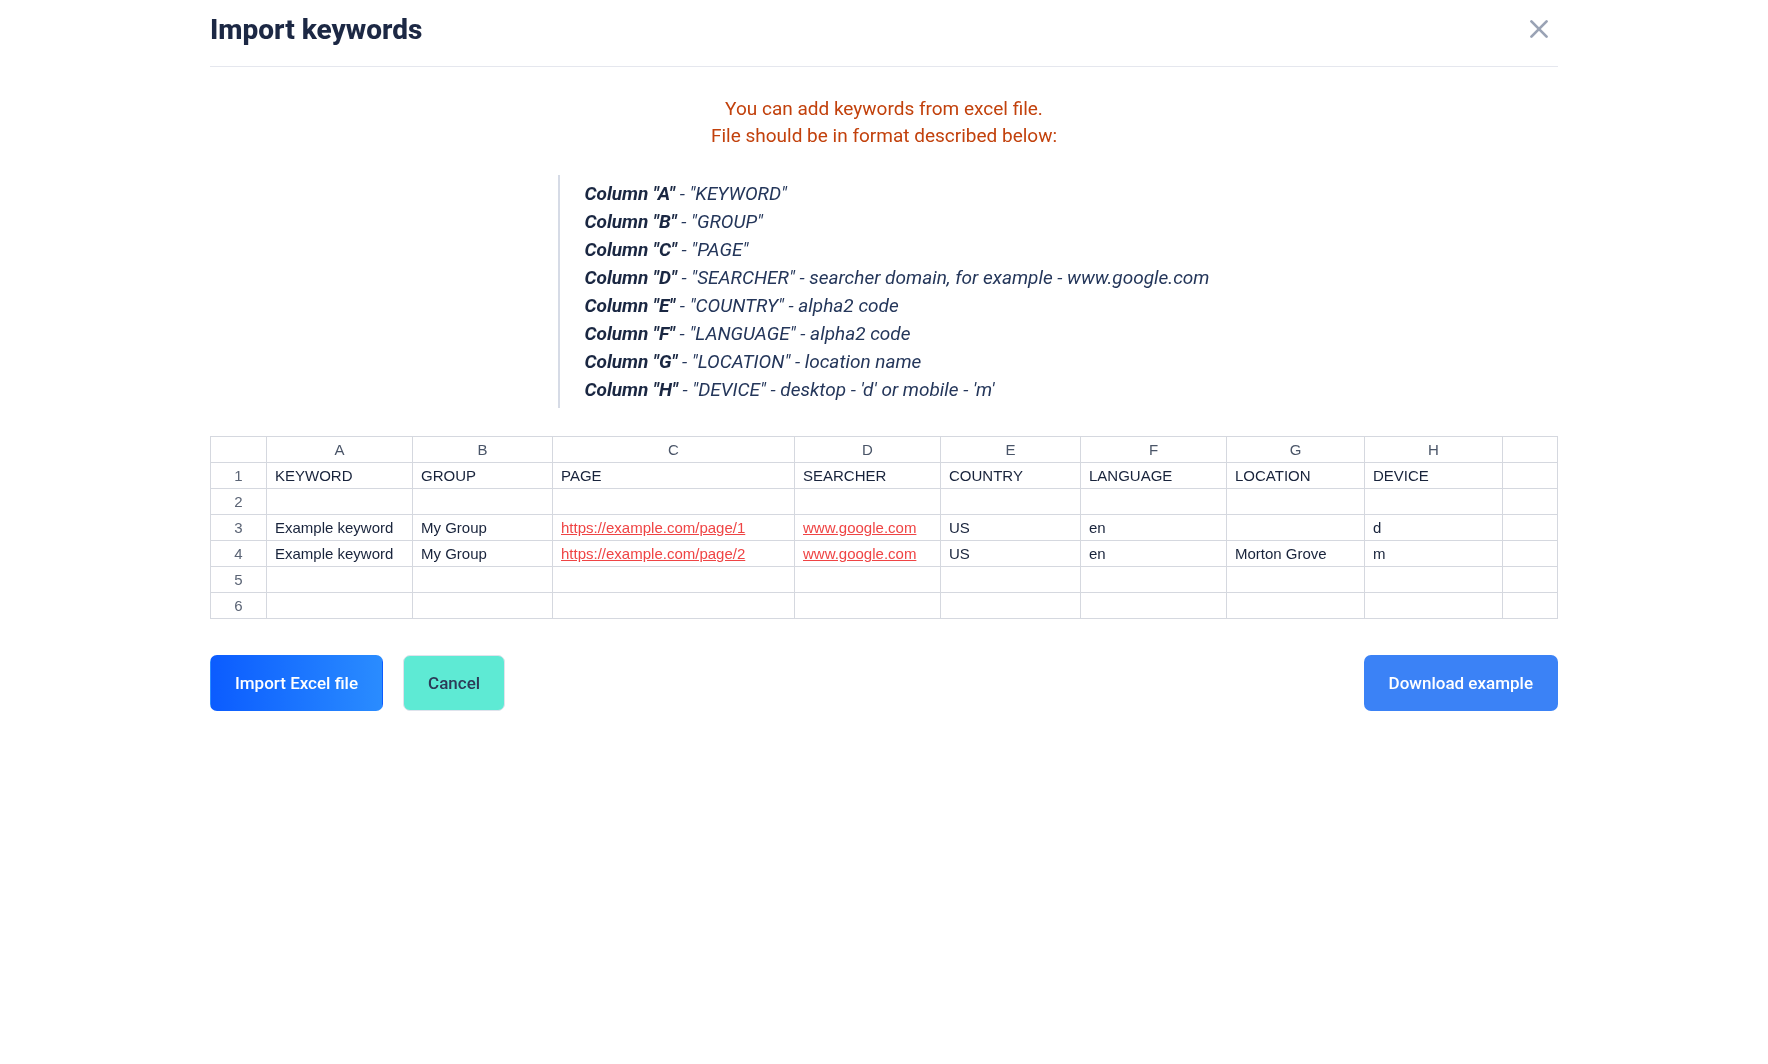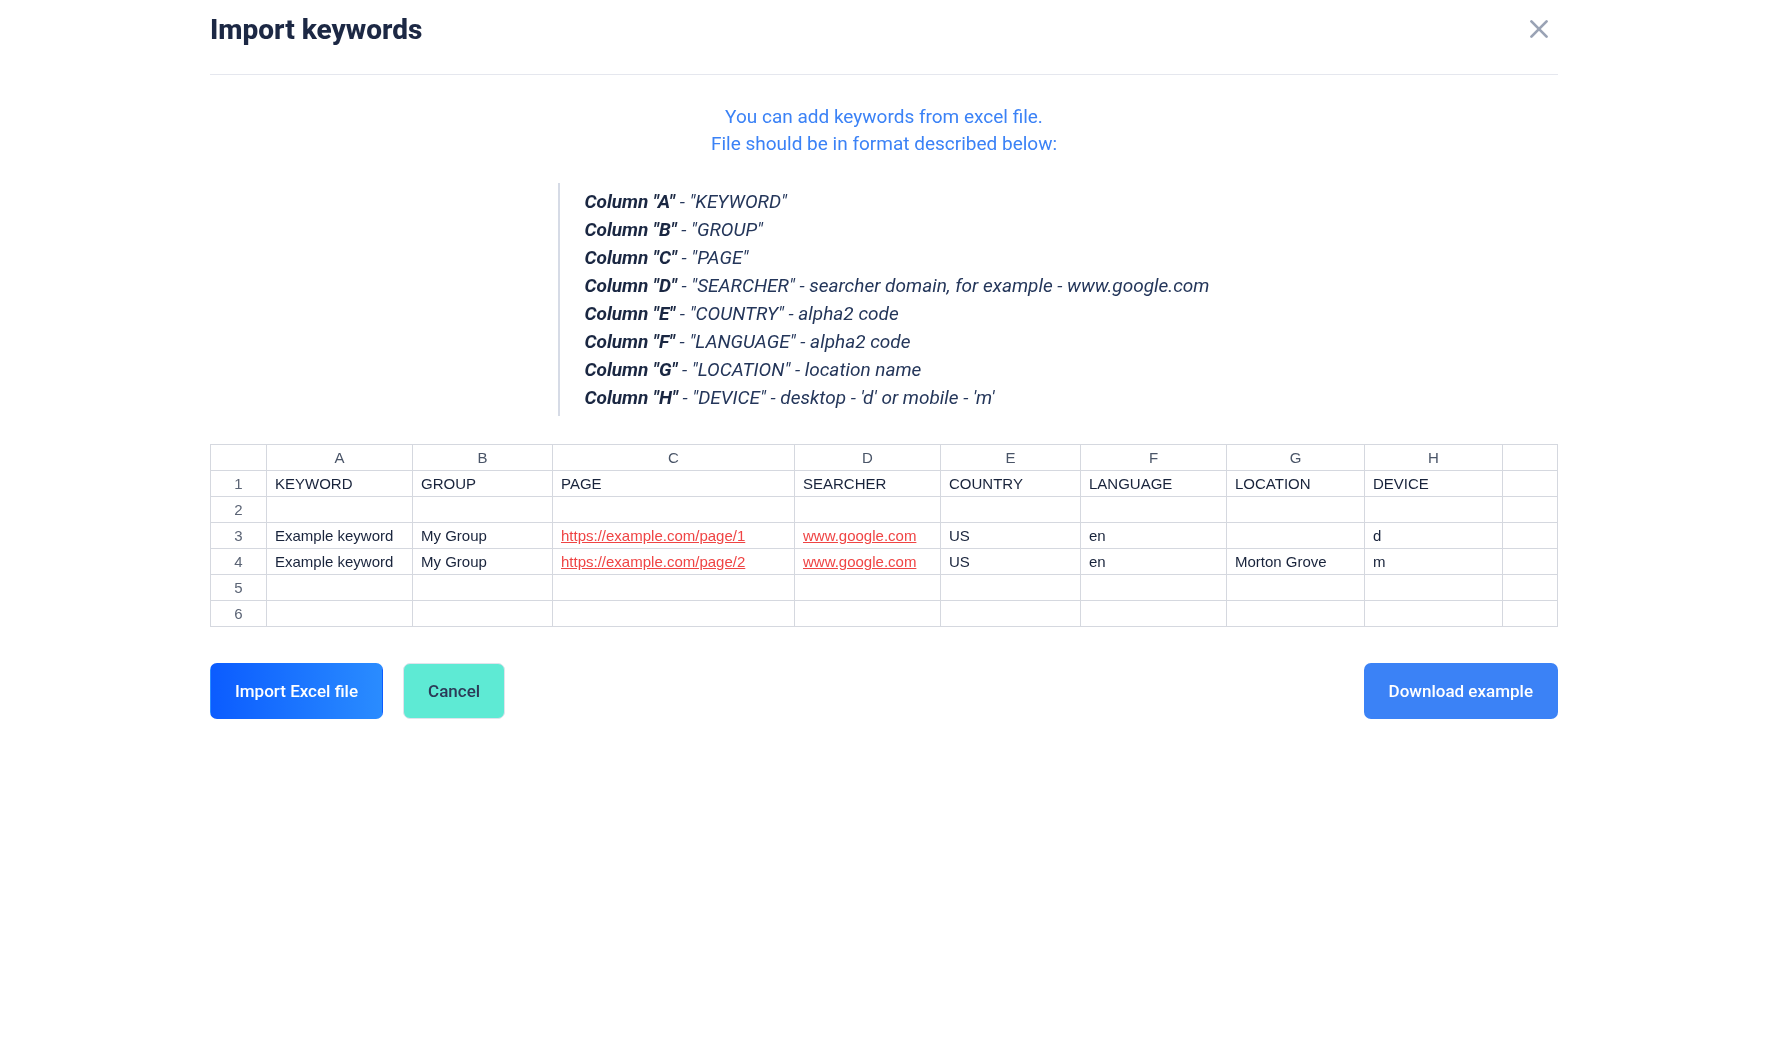--- a/index.html
+++ b/index.html
@@ -13,39 +13,39 @@
     width: 100%;
     max-width: 1400px;
     margin: 0 auto;
     padding: 10px 26px 30px;
   }
   .header {
     display: flex;
     justify-content: space-between;
     align-items: center;
     border-bottom: 1px solid #e5e7ee;
-    padding-bottom: 26px;
+    padding-bottom: 18px;
     margin-bottom: 30px;
   }
   .title {
     font-size: 28px;
     font-weight: 800;
     color: #1c2844;
   }
   .close-btn {
     cursor: pointer;
     color: #9aa3b5;
     padding: 6px;
   }
   .close-btn svg { display:block; }
   .body { text-align: center; }
   .intro p {
     margin: 4px 0;
     font-size: 19px;
-    color: #3b82f6;
+    color: #c2410c;
   }
   .columns-block {
     display: inline-block;
     text-align: left;
     border-left: 2px solid #d6dbe6;
     padding: 2px 0 2px 24px;
     margin: 24px 0 18px;
     font-size: 19px;
     color: #24365a;
   }

